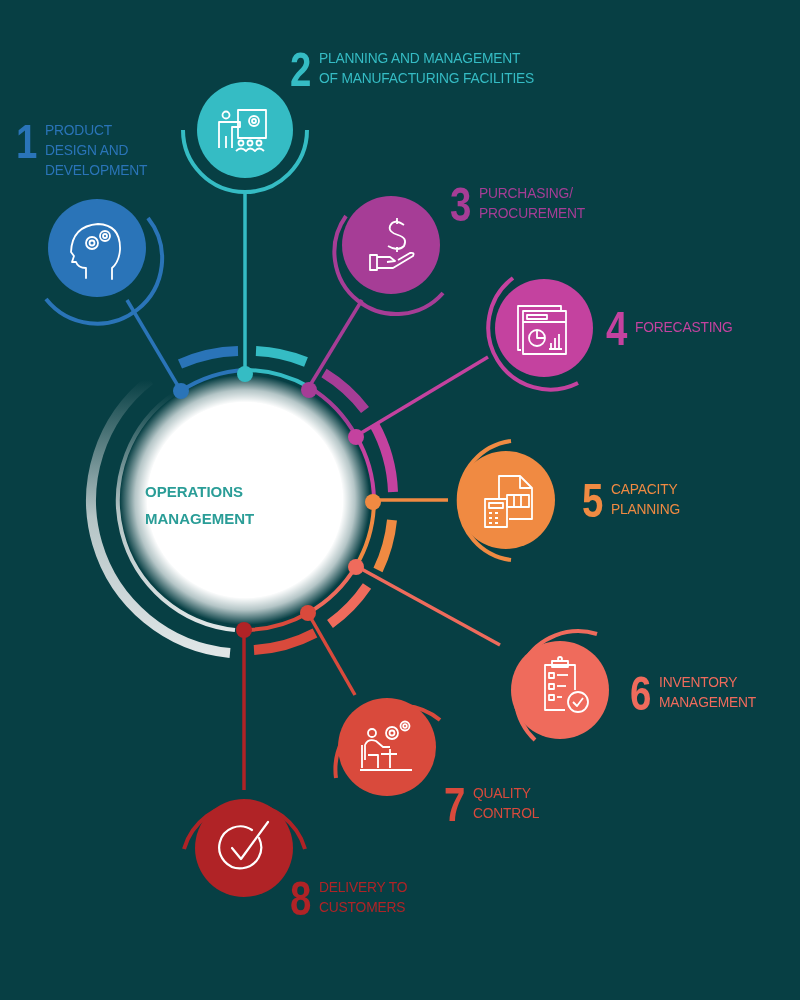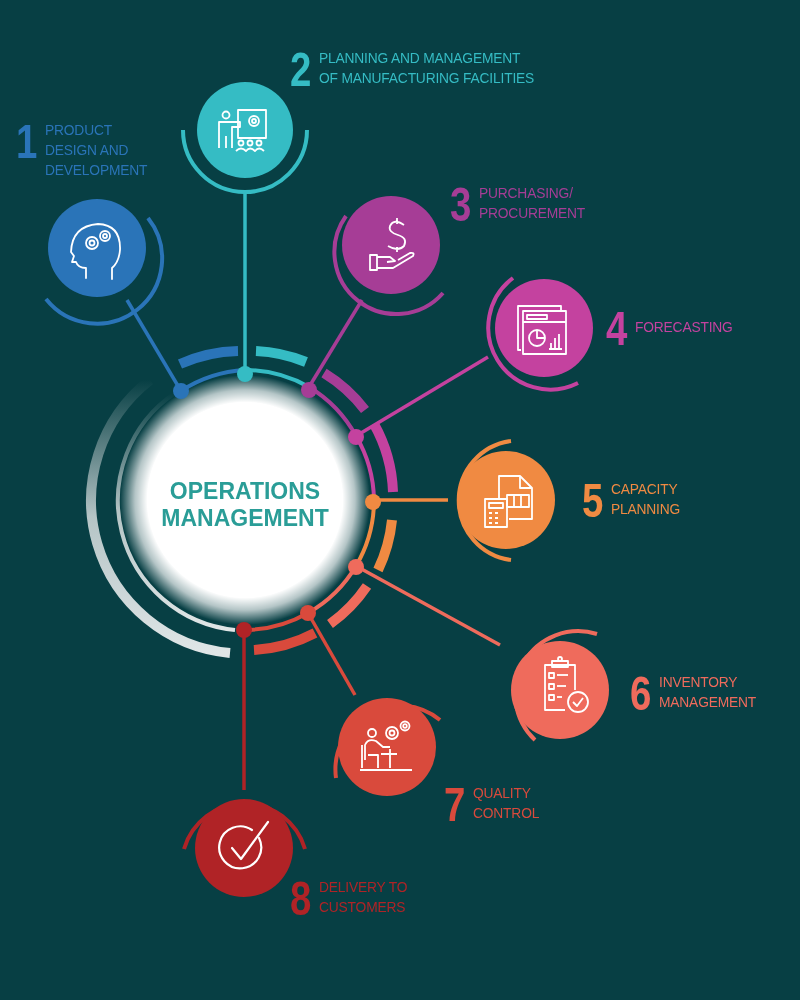--- a/index.html
+++ b/index.html
@@ -1,21 +1,21 @@
 <!DOCTYPE html>
 <html><head>
 <meta charset="utf-8">
 <style>
   html,body{margin:0;padding:0;}
   body{width:800px;height:1000px;background:#073f44;overflow:hidden;position:relative;font-family:"Liberation Sans",sans-serif;}
   #stage{position:absolute;left:0;top:0;width:800px;height:1000px;}
   .label{position:absolute;display:flex;align-items:flex-start;}
   .num{font-family:"Liberation Sans",sans-serif;font-weight:bold;font-size:48px;line-height:44px;margin-right:10px;transform:scaleX(0.8);transform-origin:left top;}
   .txt{font-family:"Liberation Sans",sans-serif;font-size:15px;line-height:20px;letter-spacing:-0.2px;white-space:nowrap;transform:scaleX(0.92);transform-origin:left top;margin-left:-8px;}
-  .center-text{position:absolute;left:145px;top:478px;width:200px;text-align:center;color:#2a9d97;font-weight:bold;font-size:23px;line-height:27px;font-family:"Liberation Sans",sans-serif;}
+  .center-text{position:absolute;left:145px;top:478px;width:200px;color:#2a9d97;font-weight:bold;font-size:15px;line-height:27px;font-family:"Liberation Sans",sans-serif;}
 </style>
 </head>
 <body>
 
 <svg id="stage" width="800" height="1000" viewBox="0 0 800 1000">
   <defs>
     <radialGradient id="glow" cx="50%" cy="50%" r="50%">
       <stop offset="0.78" stop-color="#ffffff"></stop>
       <stop offset="0.88" stop-color="#ffffff" stop-opacity="0.7"></stop>
       <stop offset="1" stop-color="#ffffff" stop-opacity="0"></stop>

